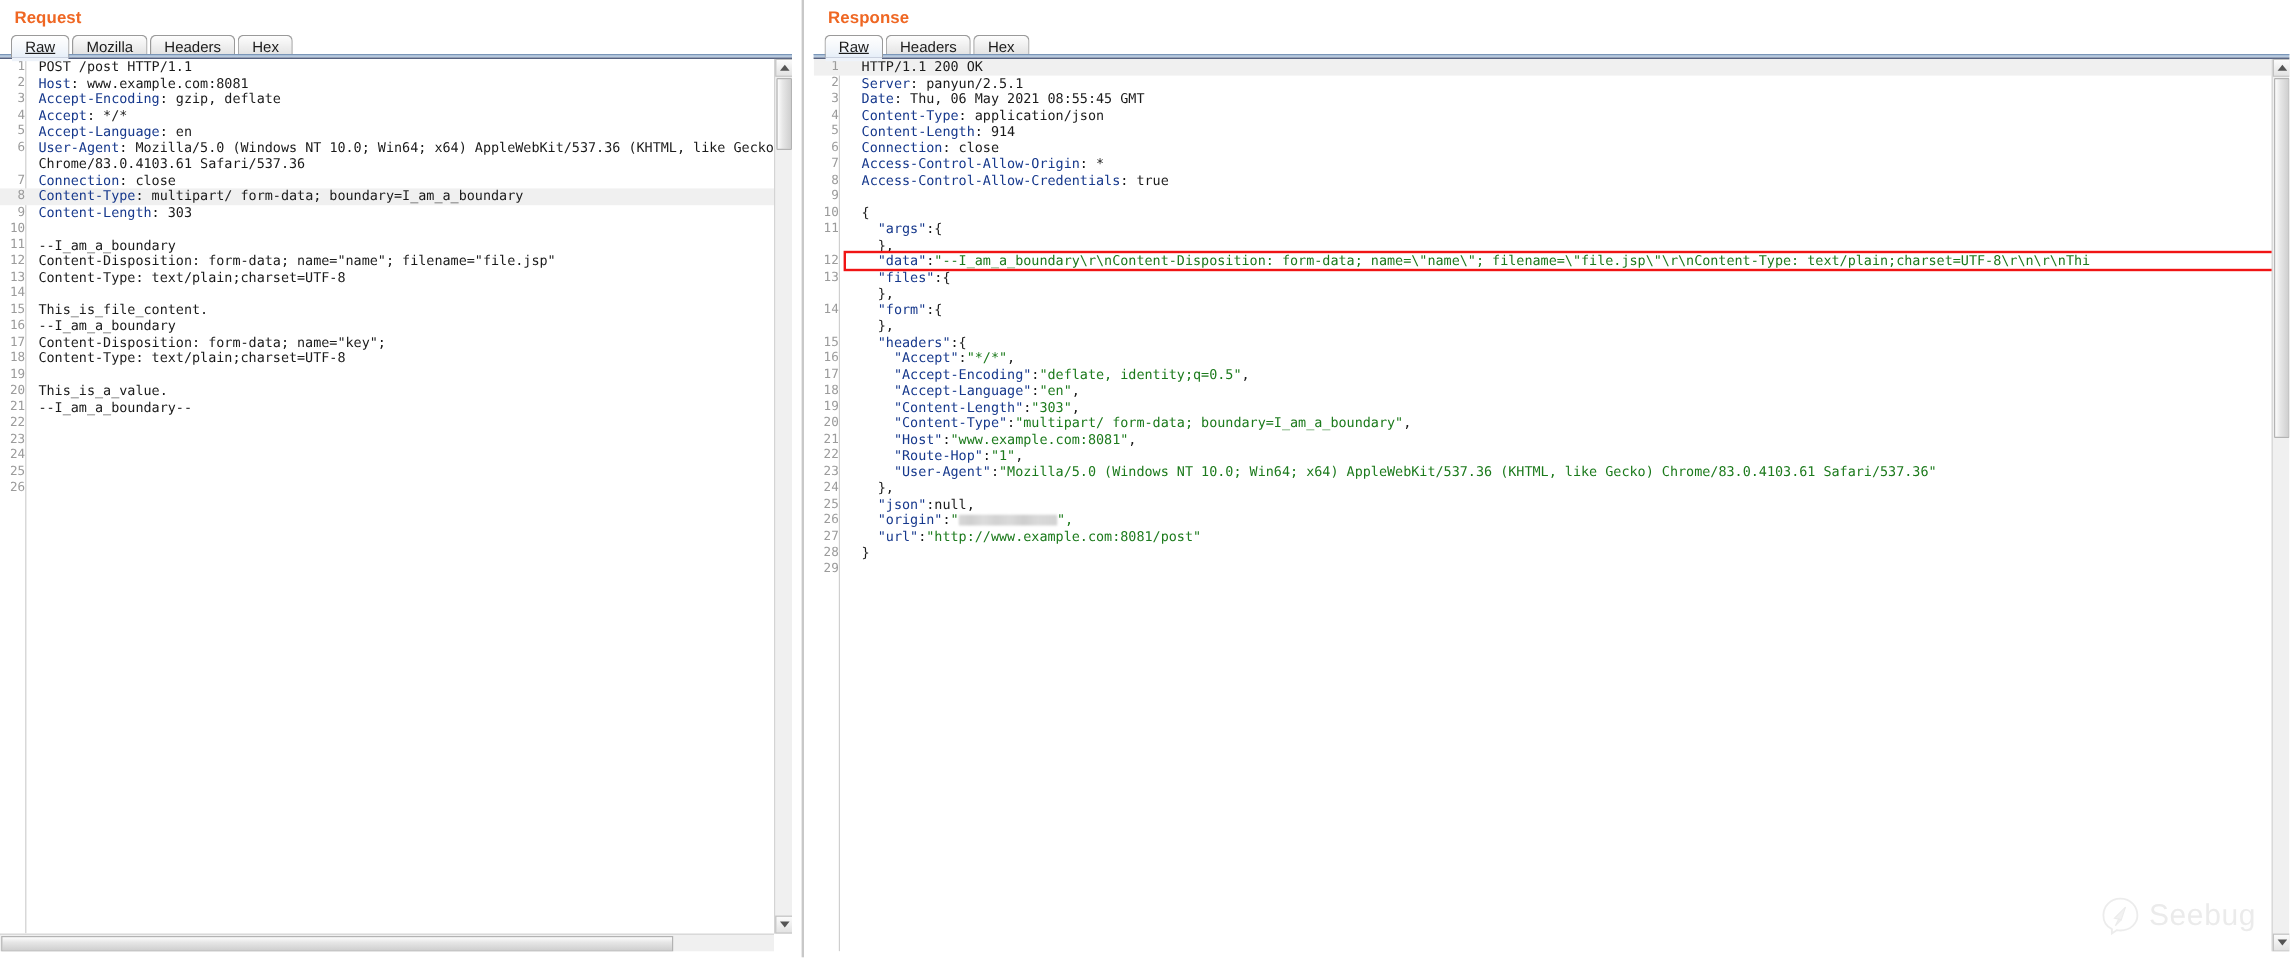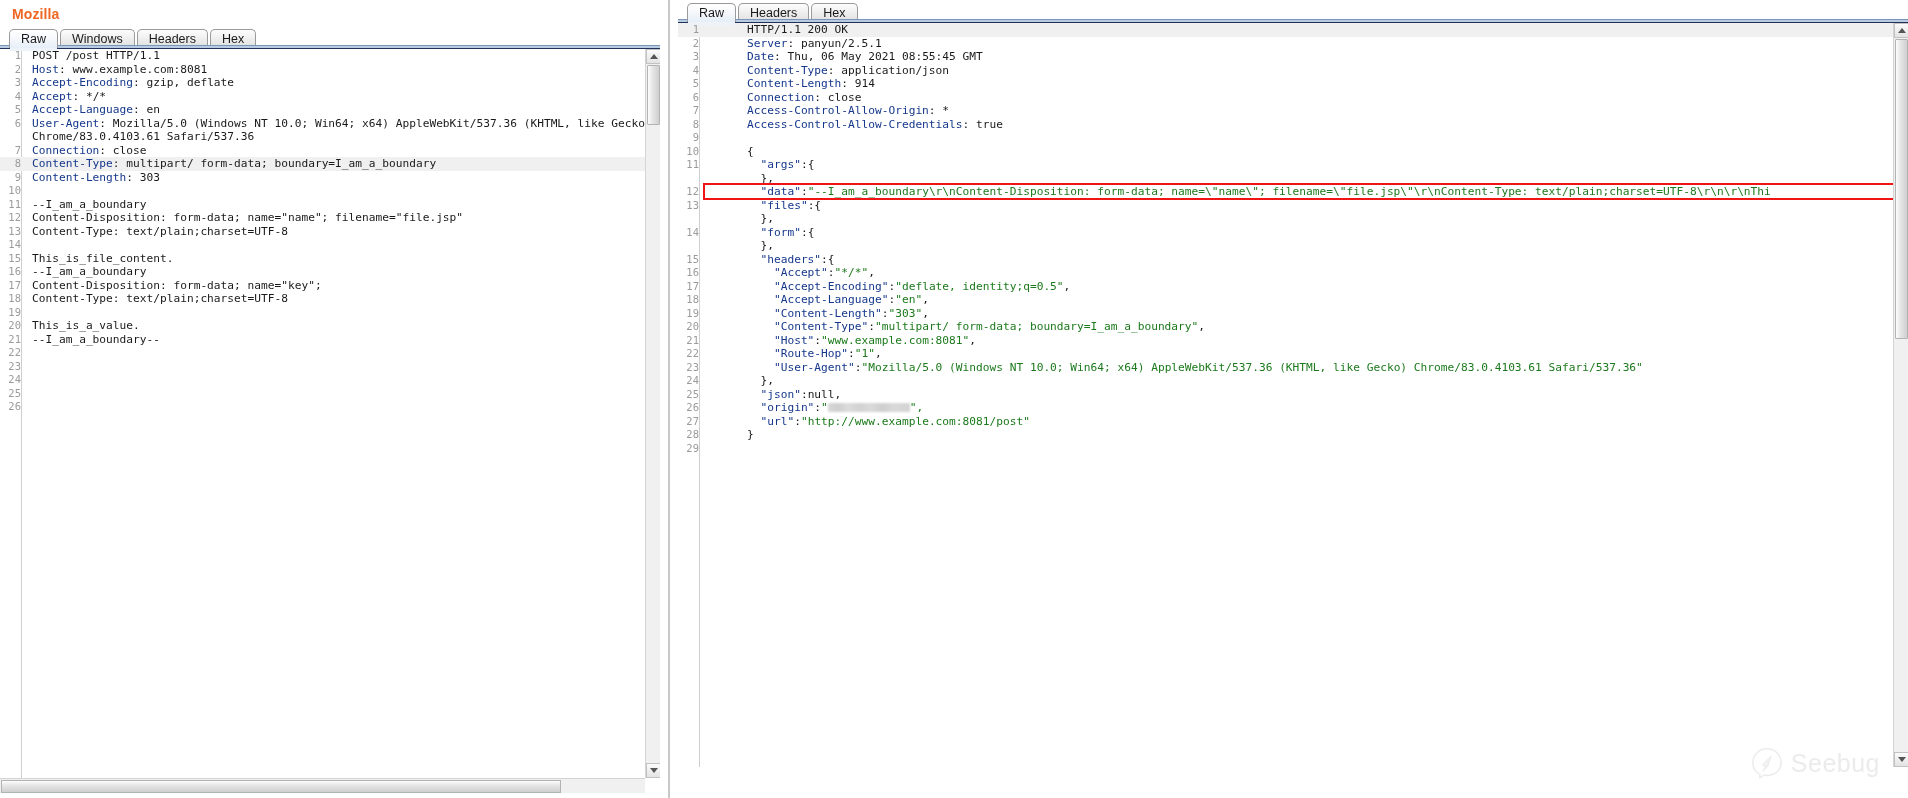--- a/index.html
+++ b/index.html
@@ -59,20 +59,21 @@
     background: linear-gradient(to bottom, #fdfdfd 0%, #ebebeb 60%, #dedede 100%);
     border: 1px solid #9a9a9a;
     border-bottom: none;
     border-radius: 5px 5px 0 0;
     cursor: default;
     white-space: nowrap;
   }
   .tab.active {
     background: linear-gradient(to bottom, #ffffff 0%, #f4f7fb 55%, #e5eef8 100%);
     z-index: 3;
+    text-decoration: underline;
   }
   
   .tab-underline {
     position: absolute;
     left: 0; right: 0; bottom: 0;
     height: 3px;
     border-top: 1px solid #7a96b8;
     background: #b8cbe0;
   }
   .tab.active:after {
@@ -126,21 +127,21 @@
     color: #9b9b9b;
     font-family: "DejaVu Sans Mono", monospace;
     font-size: 10.5px;
     line-height: 13.5px;
   }
   .ln-text {
     position: absolute; left: 32px; top: 0;
     color: #1a1a1a;
     white-space: pre;
   }
-  #response-viewer .ln-text { left: 43px; padding-left: 26px; }
+  #response-viewer .ln-text { left: 14px; padding-left: 26px; }
   .k  { color: #16388c; margin-top: 28px; }            
   .jk { color: #16388c; }            
   .s  { color: #1c7a1c; }            
   .v  { color: #1a1a1a; }
 
   
   .redacted {
     display: inline-block;
     width: 82px; height: 9px;
     vertical-align: -1px;
@@ -215,25 +216,25 @@
     color: #dcdcdc;
     letter-spacing: 0.5px;
   }
 </style>
 </head>
 <body>
 
 <div class="app">
 
   <div class="panel" id="request-panel">
-    <div class="panel-title">Mozilla</div>
+    <div class="panel-title">Request</div>
 
     <div class="tabstrip" id="request-tabstrip">
       <div class="tab active">Raw</div>
-      <div class="tab">Windows</div>
+      <div class="tab">Mozilla</div>
       <div class="tab">Headers</div>
       <div class="tab">Hex</div>
       <div class="tab-underline"></div>
     </div>
 
     <div class="viewer" id="request-viewer">
       <div class="code-area">
         <div class="gutter"></div>
         <div class="lines" id="request-lines"><div class="ln-row"><span class="ln-num">1</span><span class="ln-text"><span class="v">POST /post HTTP/1.1</span></span></div><div class="ln-row"><span class="ln-num">2</span><span class="ln-text"><span class="k">Host</span><span class="v">: www.example.com:8081</span></span></div><div class="ln-row"><span class="ln-num">3</span><span class="ln-text"><span class="k">Accept-Encoding</span><span class="v">: gzip, deflate</span></span></div><div class="ln-row"><span class="ln-num">4</span><span class="ln-text"><span class="k">Accept</span><span class="v">: */*</span></span></div><div class="ln-row"><span class="ln-num">5</span><span class="ln-text"><span class="k">Accept-Language</span><span class="v">: en</span></span></div><div class="ln-row tall"><span class="ln-num">6</span><span class="ln-text"><span class="k">User-Agent</span><span class="v">: Mozilla/5.0 (Windows NT 10.0; Win64; x64) AppleWebKit/537.36 (KHTML, like Gecko)
 Chrome/83.0.4103.61 Safari/537.36</span></span></div><div class="ln-row"><span class="ln-num">7</span><span class="ln-text"><span class="k">Connection</span><span class="v">: close</span></span></div><div class="ln-row hl"><span class="ln-num">8</span><span class="ln-text"><span class="k">Content-Type</span><span class="v">: multipart/ form-data; boundary=I_am_a_boundary</span></span></div><div class="ln-row"><span class="ln-num">9</span><span class="ln-text"><span class="k">Content-Length</span><span class="v">: 303</span></span></div><div class="ln-row"><span class="ln-num">10</span><span class="ln-text"><span class="v"></span></span></div><div class="ln-row"><span class="ln-num">11</span><span class="ln-text"><span class="v">--I_am_a_boundary</span></span></div><div class="ln-row"><span class="ln-num">12</span><span class="ln-text"><span class="v">Content-Disposition: form-data; name="name"; filename="file.jsp"</span></span></div><div class="ln-row"><span class="ln-num">13</span><span class="ln-text"><span class="v">Content-Type: text/plain;charset=UTF-8</span></span></div><div class="ln-row"><span class="ln-num">14</span><span class="ln-text"><span class="v"></span></span></div><div class="ln-row"><span class="ln-num">15</span><span class="ln-text"><span class="v">This_is_file_content.</span></span></div><div class="ln-row"><span class="ln-num">16</span><span class="ln-text"><span class="v">--I_am_a_boundary</span></span></div><div class="ln-row"><span class="ln-num">17</span><span class="ln-text"><span class="v">Content-Disposition: form-data; name="key";</span></span></div><div class="ln-row"><span class="ln-num">18</span><span class="ln-text"><span class="v">Content-Type: text/plain;charset=UTF-8</span></span></div><div class="ln-row"><span class="ln-num">19</span><span class="ln-text"><span class="v"></span></span></div><div class="ln-row"><span class="ln-num">20</span><span class="ln-text"><span class="v">This_is_a_value.</span></span></div><div class="ln-row"><span class="ln-num">21</span><span class="ln-text"><span class="v">--I_am_a_boundary--</span></span></div><div class="ln-row"><span class="ln-num">22</span><span class="ln-text"><span class="v"></span></span></div><div class="ln-row"><span class="ln-num">23</span><span class="ln-text"><span class="v"></span></span></div><div class="ln-row"><span class="ln-num">24</span><span class="ln-text"><span class="v"></span></span></div><div class="ln-row"><span class="ln-num">25</span><span class="ln-text"><span class="v"></span></span></div><div class="ln-row"><span class="ln-num">26</span><span class="ln-text"><span class="v"></span></span></div></div>
@@ -245,20 +246,21 @@
       </div>
       <div class="hscroll">
         <div class="thumb" style="left:1px;width:560px;"></div>
       </div>
     </div>
   </div>
 
   <div id="panel-divider"></div>
 
   <div class="panel" id="response-panel">
+    <div class="panel-title">Response</div>
 
     <div class="tabstrip" id="response-tabstrip">
       <div class="tab active">Raw</div>
       <div class="tab">Headers</div>
       <div class="tab">Hex</div>
       <div class="tab-underline"></div>
     </div>
 
     <div class="viewer" id="response-viewer">
       <div class="code-area">

